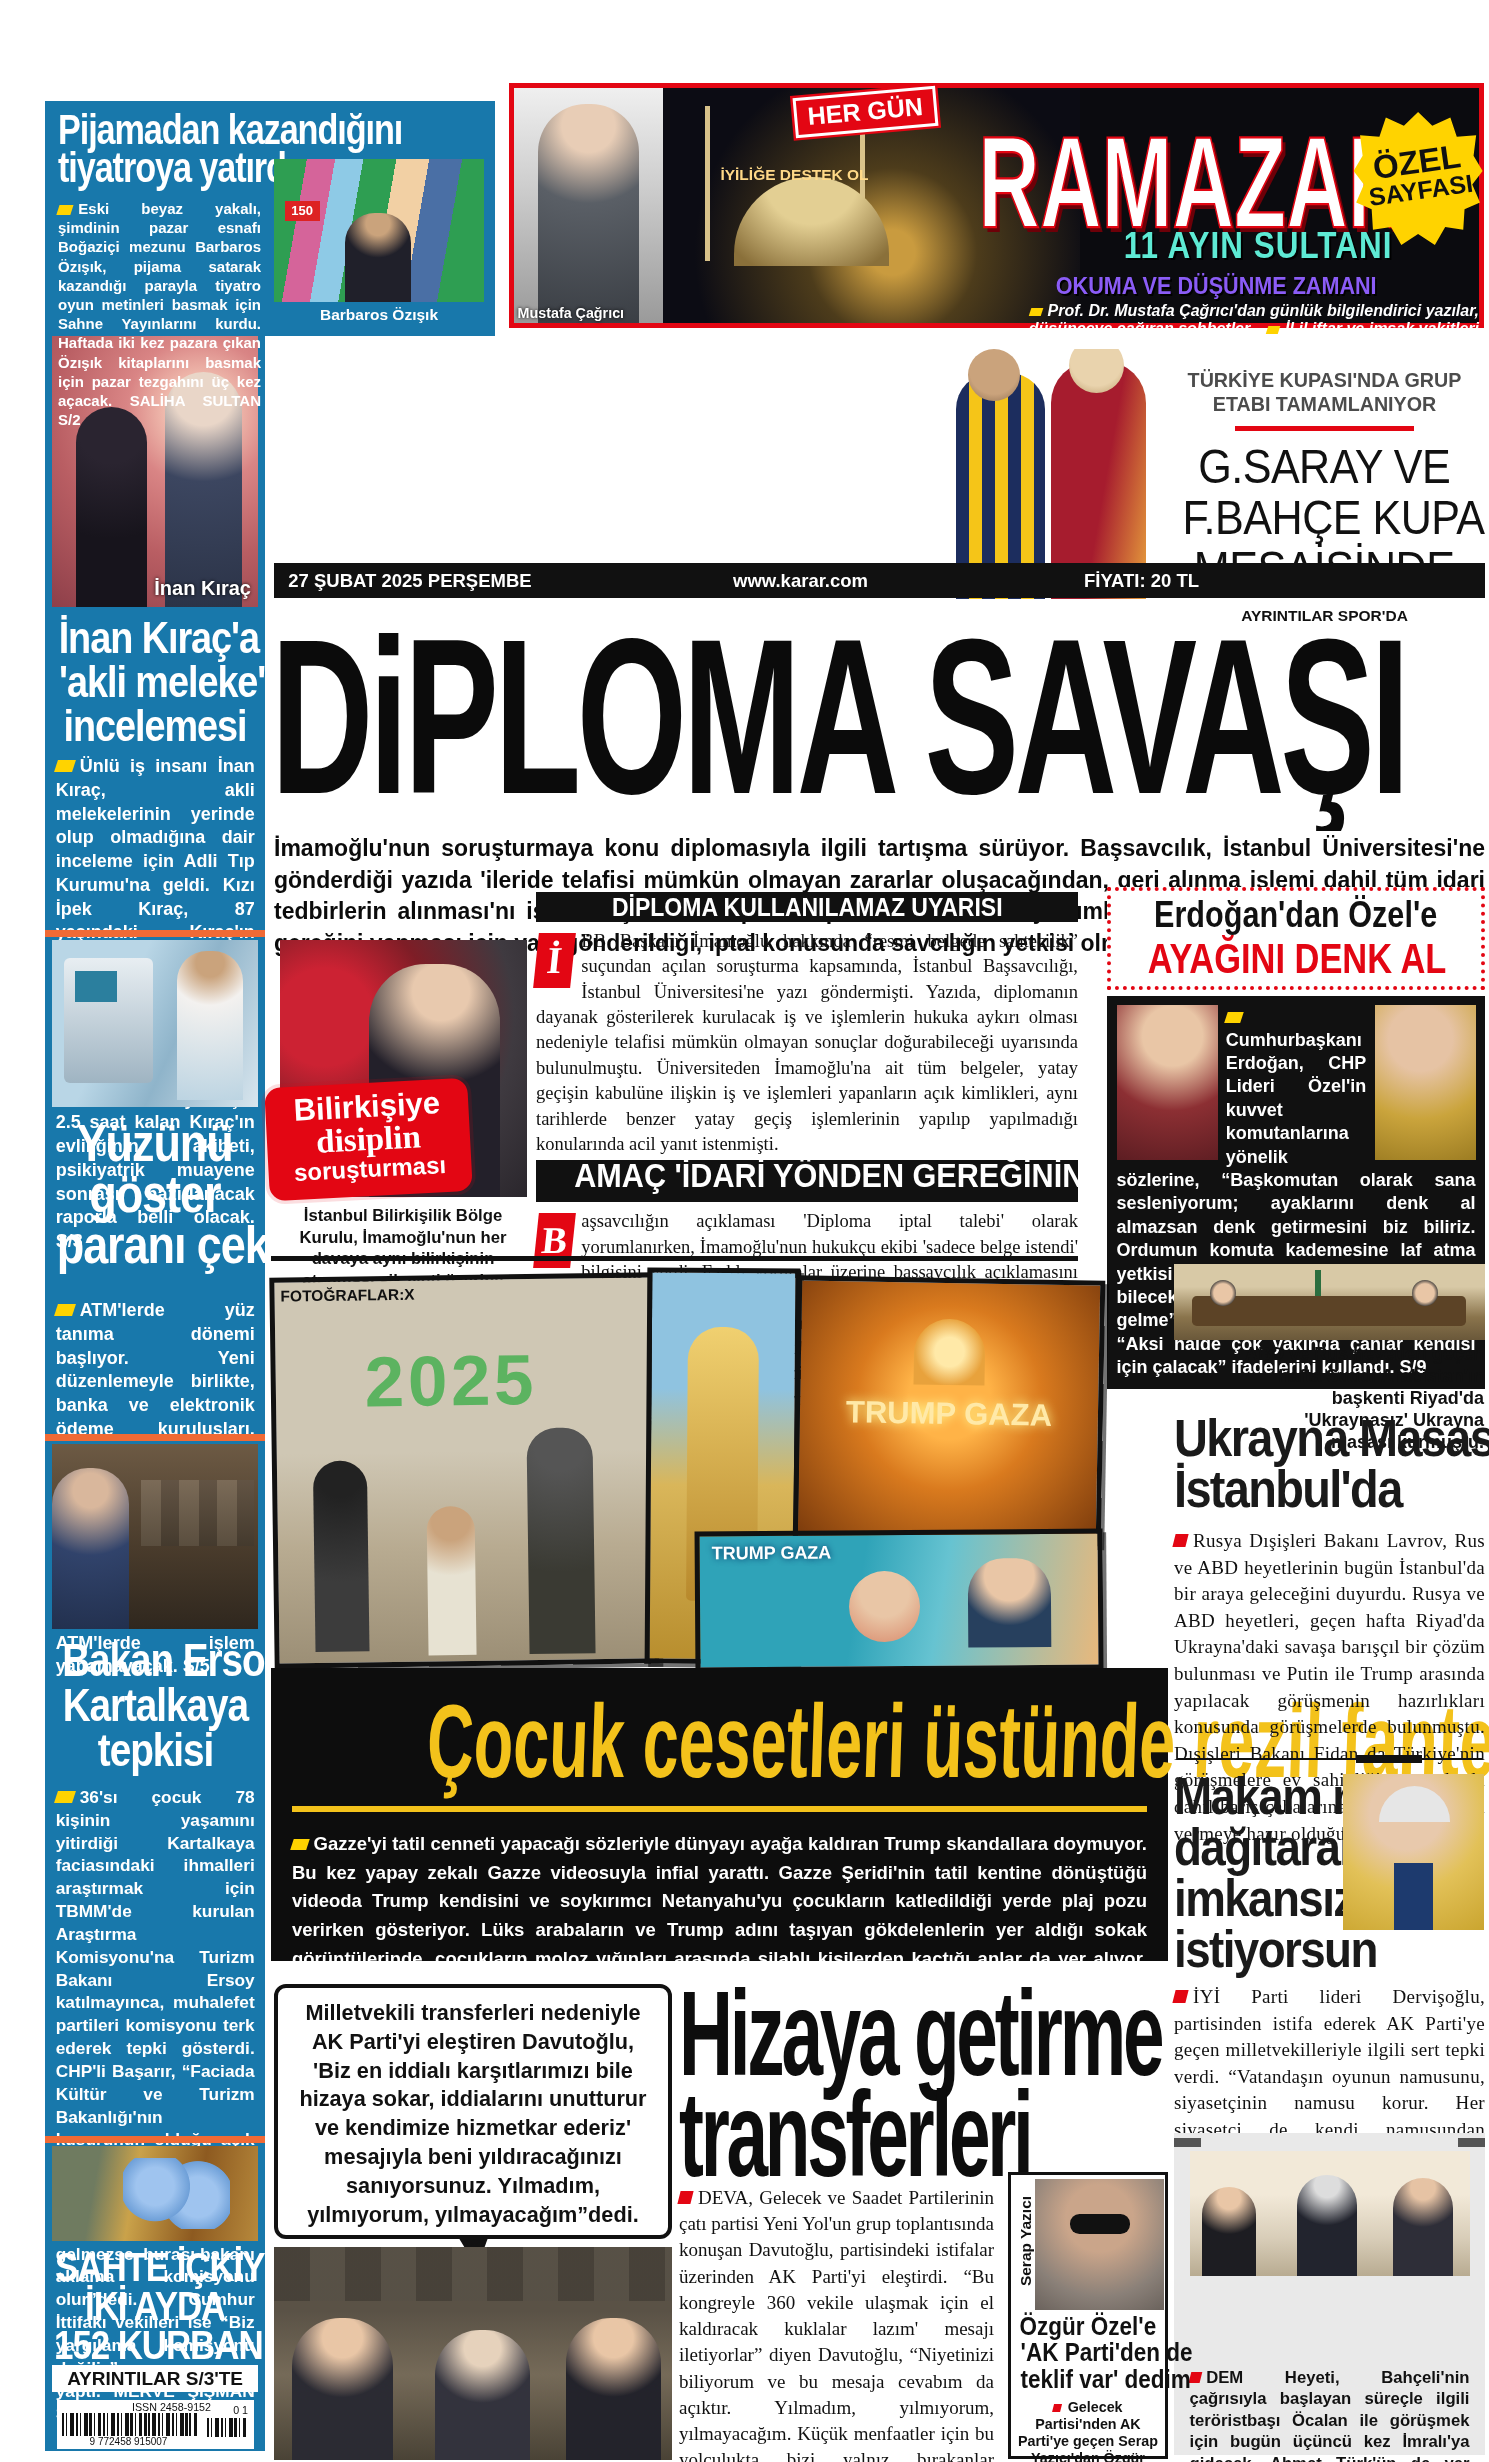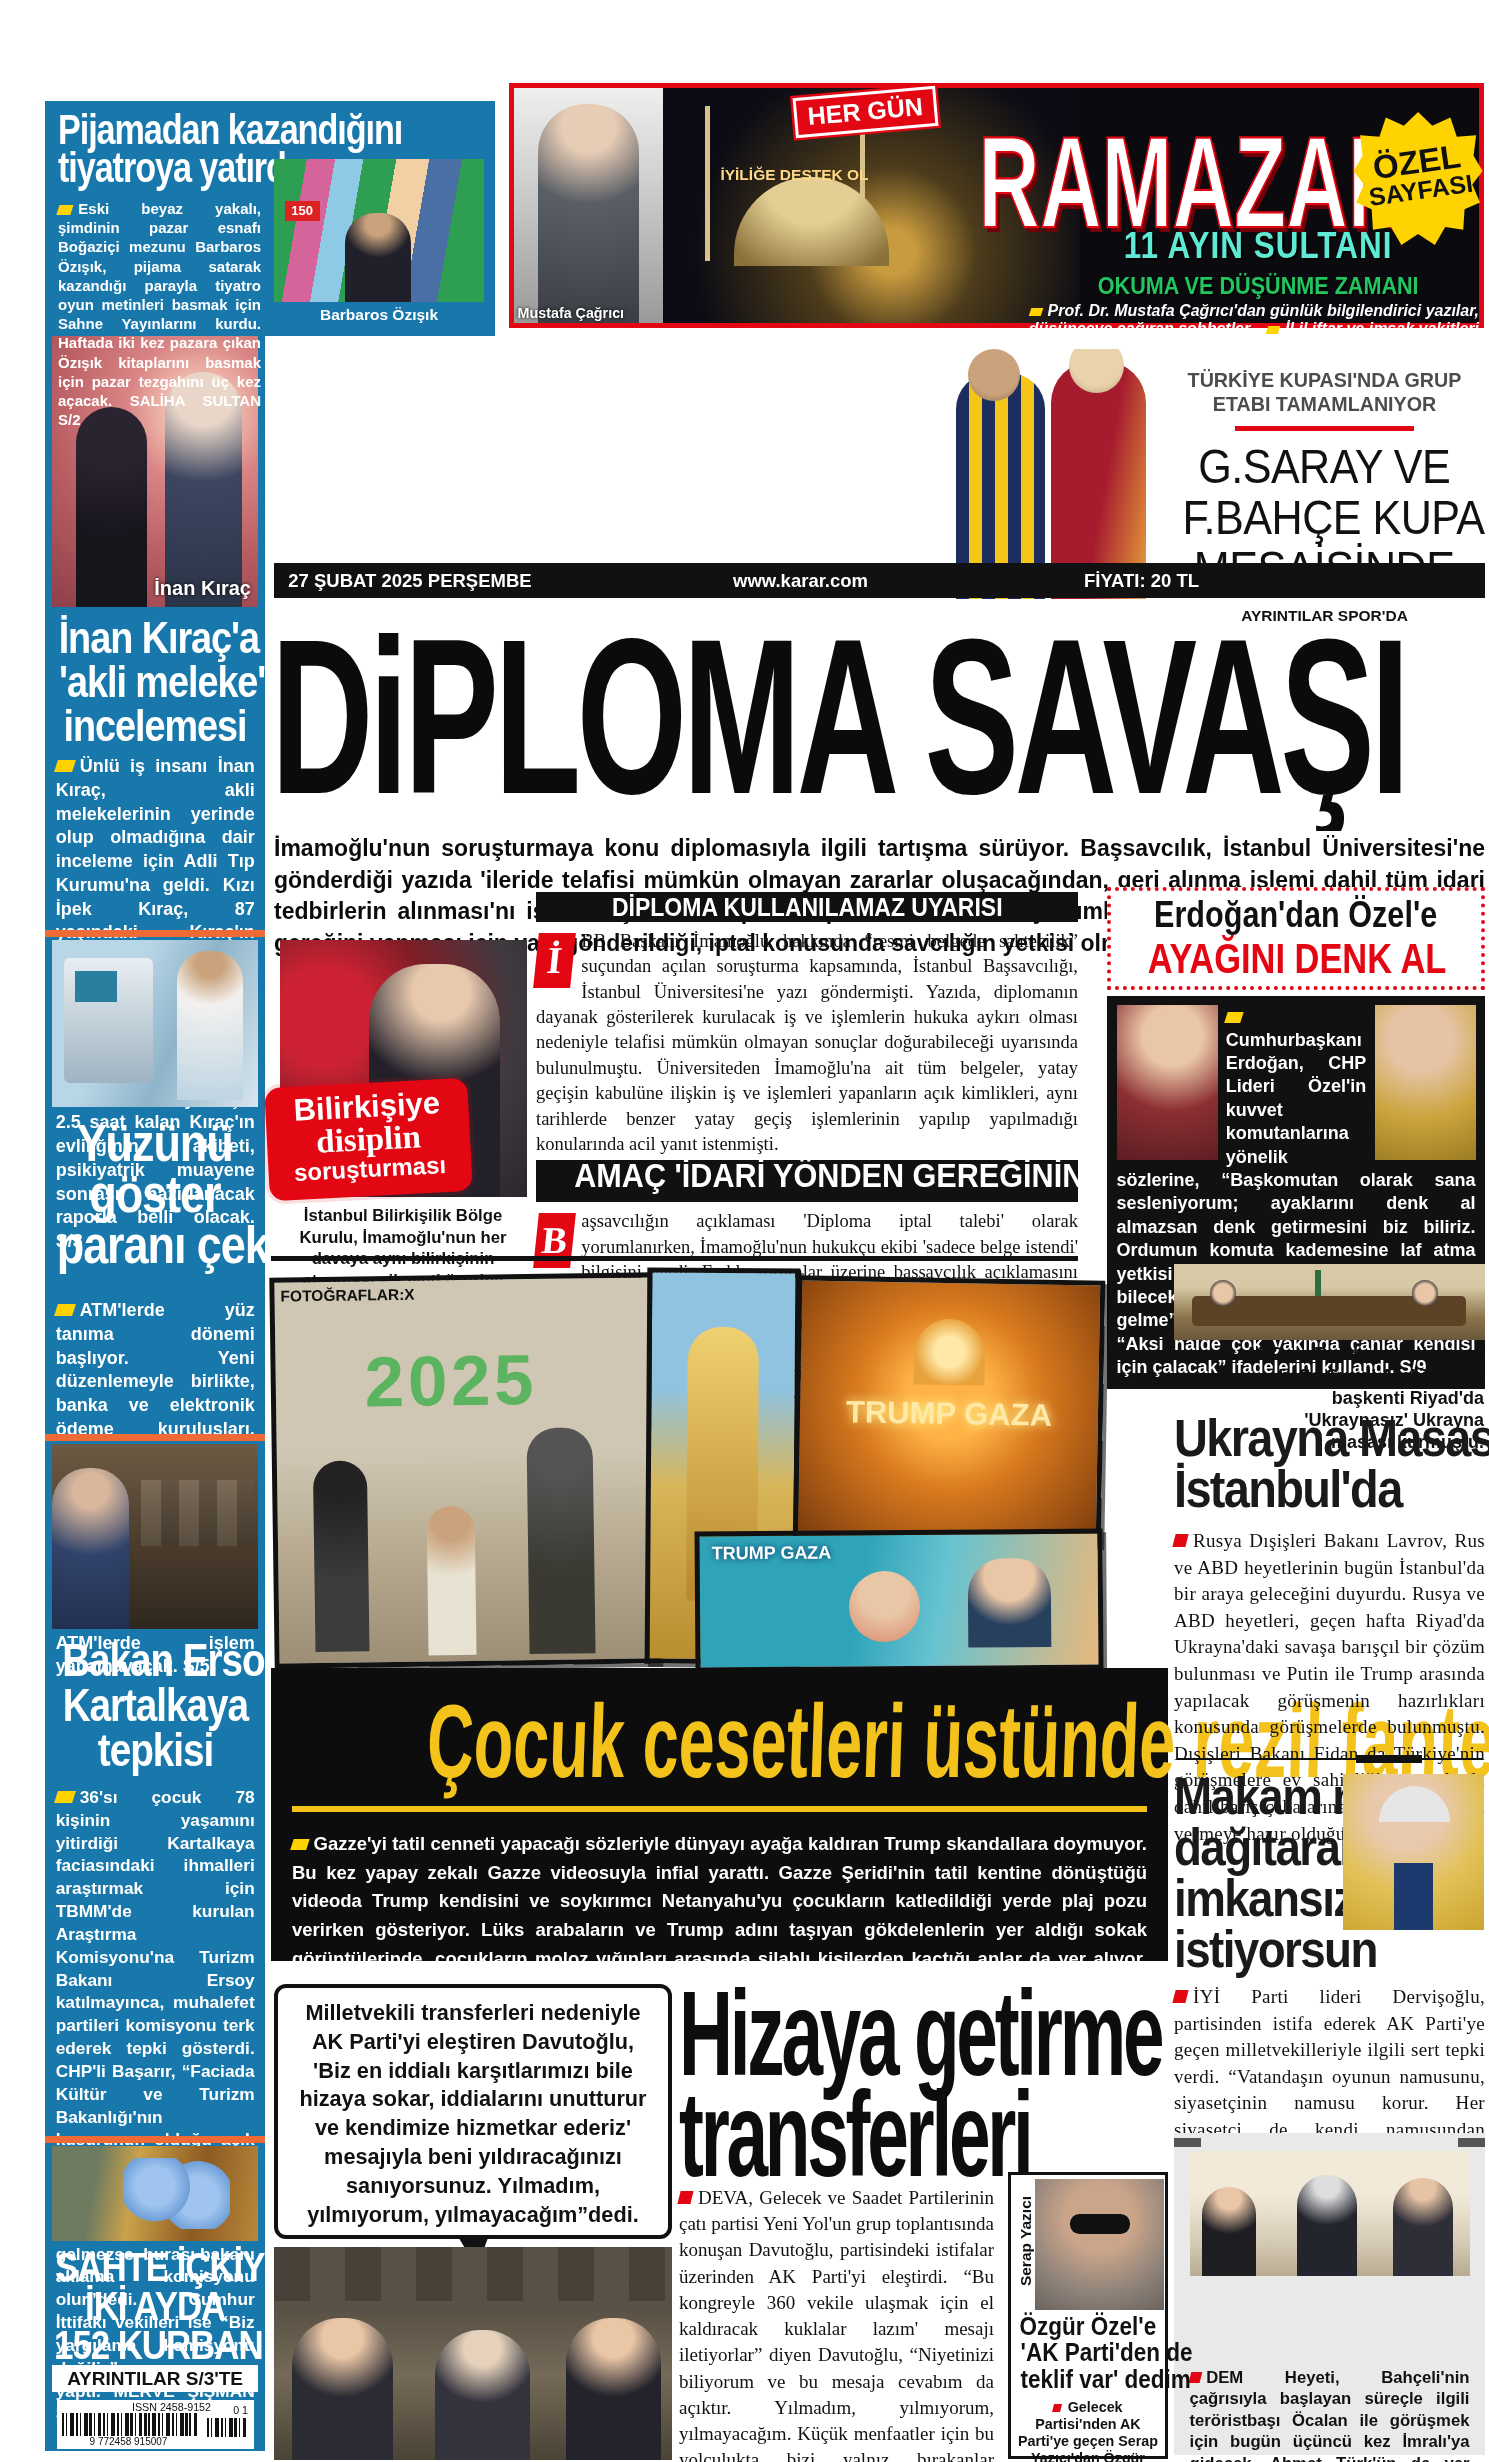--- a/index.html
+++ b/index.html
@@ -116,21 +116,21 @@
     <div class="abs" style="left:417px;top:29px;width:453px;text-align:center;">
       <span class="cond wt" style="font-weight:900;font-size:104px;line-height:1;transform:scale(.82,1.25);transform-origin:center top;-webkit-text-stroke:1.8px #e30613;text-shadow:4.2px 4.2px 0 #6d0008;">RAMAZAN</span>
     </div>
     <div class="burst" style="right:-3.6px;top:24px;width:129px;height:137px;">
       <div class="abs" style="left:0;top:33px;width:129px;text-align:center;color:#111;font-weight:900;transform:rotate(-8deg);line-height:1.0;">
         <span style="font-size:33px;">ÖZEL</span><br>
         <span style="font-size:25px;">SAYFASI</span>
       </div>
     </div>
     <div class="abs" style="left:524px;top:137px;width:441px;text-align:center;color:#5eead4;font-weight:900;font-size:37px;letter-spacing:1.2px;text-shadow:2.4px 2.4px 0 #000;"><span class="cond" style="transform:scaleX(.85);">11 AYIN SULTANI</span></div>
-    <div class="abs" style="left:524px;top:184px;width:441px;text-align:center;color:#22c55e;font-weight:900;font-size:24px;text-shadow:1.8px 1.8px 0 #000;"><span class="cond" style="transform:scaleX(.9);">OKUMA VE DÜŞÜNME ZAMANI</span></div>
+    <div class="abs" style="left:524px;top:184px;width:441px;text-align:left;color:#8b5cf6;font-weight:900;font-size:24px;text-shadow:1.8px 1.8px 0 #000;"><span class="cond" style="transform:scaleX(.9);">OKUMA VE DÜŞÜNME ZAMANI</span></div>
     <div class="abs wt" style="left:441px;top:214px;width:524px;text-align:right;font-weight:700;font-size:16px;font-style:italic;line-height:1.15;">
       <span class="ybul" style="width:12px;height:8.3px;"></span><span>Prof. Dr. Mustafa Çağrıcı'dan günlük bilgilendirici yazılar, düşünceye çağıran sohbetler...</span>
       <span class="ybul" style="width:12px;height:8.3px;"></span><span>İl il iftar ve imsak vakitleri Ramazan özel sayfasında</span>
     </div>
   </div>
 
   <div class="ph" style="left:950px;top:349px;width:203px;height:250px;background:#fff;">
     <div class="abs" style="left:6px;top:24px;width:89px;height:226px;background:repeating-linear-gradient(90deg,#1c2d5e 0 13px,#f5c518 13px 26px);border-radius:36px 36px 0 0;"></div>
     <div class="abs" style="left:18px;top:0;width:52px;height:52px;background:radial-gradient(circle at 50% 40%,#caa37c 0 60%,#8a6a4c);border-radius:50%;"></div>
     <div class="abs" style="left:101px;top:12px;width:95px;height:238px;background:linear-gradient(100deg,#a61c2e 0 55%,#e8a03c 100%);border-radius:42px 42px 0 0;"></div>

